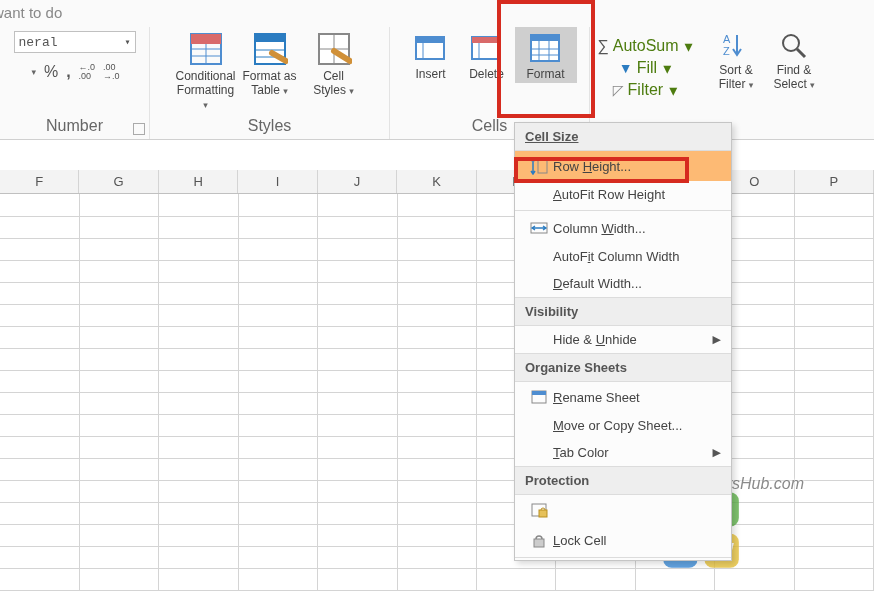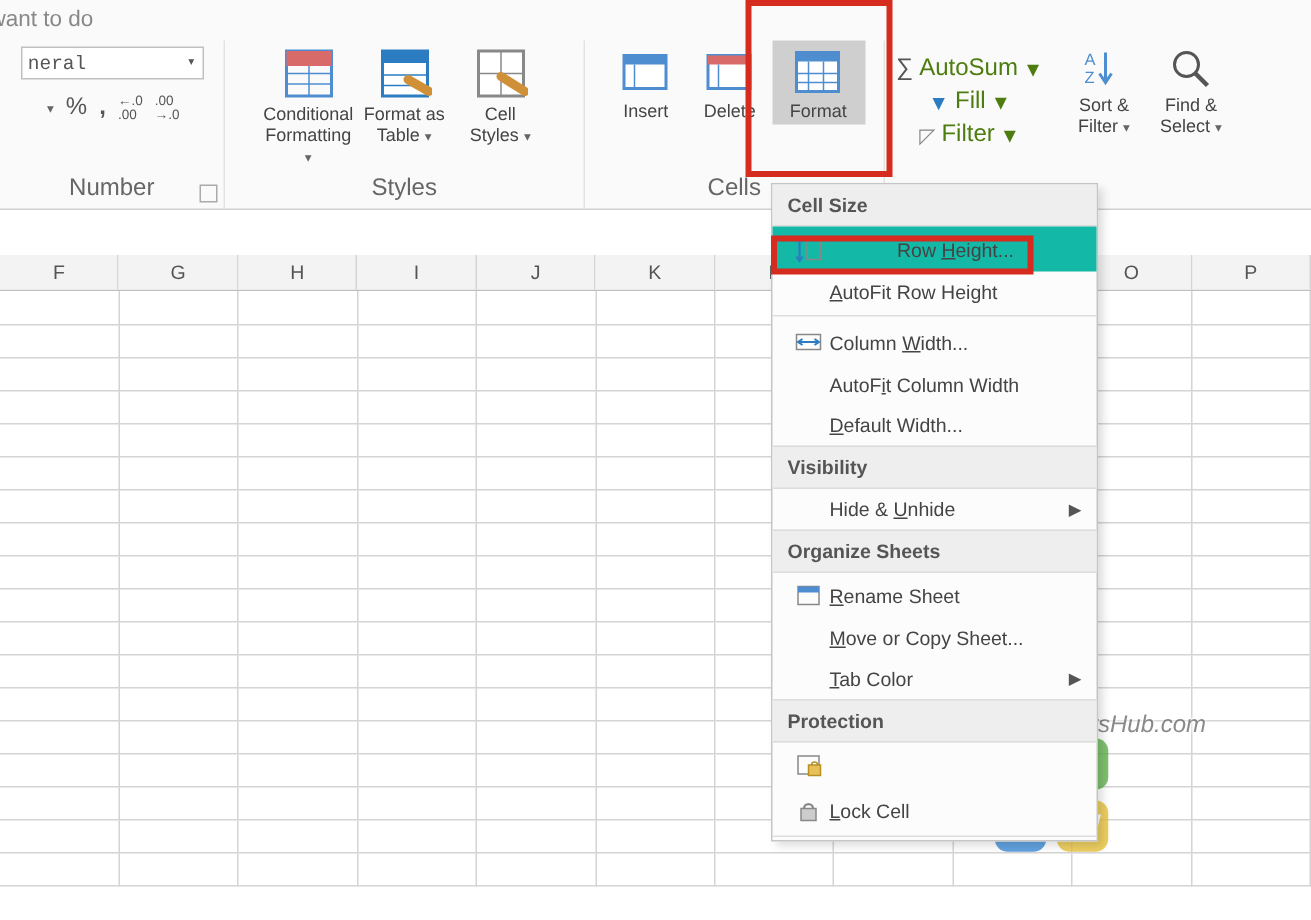--- a/index.html
+++ b/index.html
@@ -129,34 +129,34 @@
     font-size:13px;
   }
   .menu .section {
     background:#eee;
     font-weight:600;
     color:#555;
     padding:6px 10px;
     border-top:1px solid #dcdcdc;
     border-bottom:1px solid #dcdcdc;
   }
-  .menu .section:first-child { border-top:none;}
+  .menu .section:first-child { border-top:none;text-decoration:underline;}
   .menu .item {
     display:flex; align-items:center;
     padding:6px 10px 6px 10px;
     color:#444;
     cursor:default;
     position:relative;
   }
   .menu .item .iconbox {
     width:28px; display:flex; align-items:center; justify-content:center;
   }
   .menu .item .txt { flex:1; }
   .menu .item .sub { position:absolute; right:10px; font-size:11px; color:#555;}
-  .menu .item.selected { background:#14b8a6;text-align:center;}
+  .menu .item.selected { background:#fdba74;}
   .menu hr { border:none; border-top:1px solid #dcdcdc; margin:2px 0;}
   u { text-decoration: underline; }
   
   .watermark {
     position:absolute; right:70px; bottom:120px;
     font-size:16px; color:rgba(60,60,60,.6);
     font-style:italic;
     text-shadow:0 0 3px #fff,0 0 3px #fff;
     z-index:35;
     pointer-events:none;

